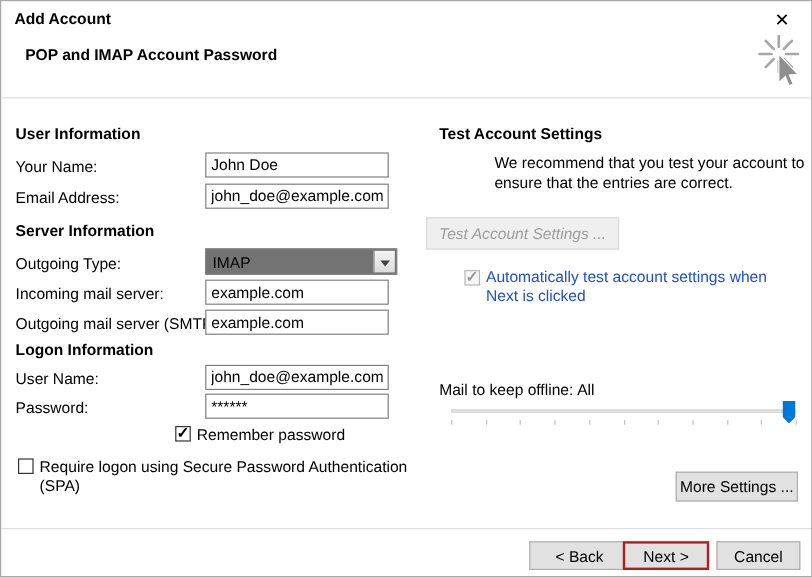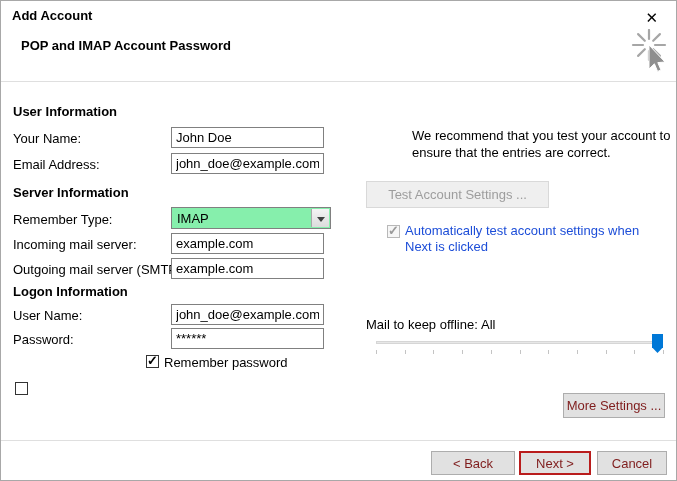--- a/index.html
+++ b/index.html
@@ -13,32 +13,32 @@
   .close-btn { position:absolute; right:12px; top:6px; font-size:15px; line-height:18px; color:#000; cursor:pointer; padding:2px 6px; }
 
   .hdr-divider { position:absolute; left:0; right:0; top:80px; height:1px; background:#dfdfdf; }
   .ftr-divider { position:absolute; left:0; right:0; top:439px; height:1px; background:#dfdfdf; }
 
   .lbl { position:absolute; font-size:13px; white-space:nowrap; }
   .heading { position:absolute; font-size:13px; font-weight:bold; white-space:nowrap; }
 
   input.txt { position:absolute; height:21px; border:1px solid #808080; font-family:"Liberation Sans", sans-serif; font-size:13px; padding:1px 4px; background:#fff; color:#000; outline:none; }
 
-  .combo { position:absolute; height:22px; border:1px solid #808080; background:#86efac; cursor:default; }
+  .combo { position:absolute; height:22px; border:1px solid #808080; background:#737373; cursor:default; }
   .combo .combo-text { position:absolute; left:5px; top:3px; font-size:13px; }
   .combo .combo-btn { position:absolute; top:1px; right:1px; bottom:1px; width:18px; background:linear-gradient(#f4f4f4,#dcdcdc); border-left:1px solid #a9a9a9; }
   .combo .arrow { position:absolute; left:5px; top:8px; width:0; height:0; border-left:4px solid transparent; border-right:4px solid transparent; border-top:5px solid #404040; }
 
   .cb { position:absolute; width:13px; height:13px; background:#fff; border:1px solid #333; cursor:pointer; }
   .cb.checked::after { content:"✓"; position:absolute; left:0px; top:-3px; font-size:13px; font-weight:bold; color:#000; }
   .cb.disabled { border-color:#b8b8b8; background:#f6f6f6; cursor:default; }
   .cb.disabled.checked::after { color:#9a9a9a; }
   .cb-label { position:absolute; font-size:13px; cursor:default; }
 
-  .btn { position:absolute; background:#e1e1e1; border:1px solid #adadad; font-family:"Liberation Sans", sans-serif; font-size:13px; color:#7f1d1d; cursor:pointer; }
+  .btn { position:absolute; background:#e1e1e1; border:1px solid #adadad; font-family:"Liberation Sans", sans-serif; font-size:13px; color:#000000; cursor:pointer; }
   .btn.default { border:2px solid #b91c1c; }
   .btn.disabled { background:#efefef; border-color:#d9d9d9; color:#9d9d9d; cursor:default; }
 
   .slider { position:absolute; left:375px; top:330px; width:287px; height:26px; }
   .slider .track { position:absolute; left:0; right:0; top:10px; height:3px; background:#e7e7e7; border:1px solid #d6d6d6; }
   .slider .tick { position:absolute; top:19px; width:1px; height:4px; background:#c4c4c4; }
   .slider .thumb { position:absolute; top:3px; width:11px; height:19px; background:#0078d7; clip-path:polygon(0 0,100% 0,100% 70%,50% 100%,0 70%); cursor:pointer; }
 </style>
 </head>
 <body>
@@ -69,21 +69,21 @@
   <div class="heading" style="left:12px; top:103px;">User Information</div>
 
   <div class="lbl" style="left:12px; top:130px;">Your Name:</div>
   <input class="txt" style="left: 170px; top: 126px; width: 153px;" type="text" value="John Doe">
 
   <div class="lbl" style="left:12px; top:156px;">Email Address:</div>
   <input class="txt" style="left: 170px; top: 152px; width: 153px;" type="text" value="john_doe@example.com">
 
   <div class="heading" style="left:12px; top:184px;">Server Information</div>
 
-  <div class="lbl" style="left:12px; top:211px;">Remember Type:</div>
+  <div class="lbl" style="left:12px; top:211px;">Outgoing Type:</div>
   <div class="combo" style="left:170px; top:206px; width:160px;">
     <span class="combo-text">IMAP</span>
     <span class="combo-btn">
       <span class="arrow"></span>
     </span>
   </div>
 
   <div class="lbl" style="left:12px; top:236px;">Incoming mail server:</div>
   <input class="txt" style="left: 170px; top: 232px; width: 153px;" type="text" value="example.com">
 
@@ -95,25 +95,27 @@
   <div class="lbl" style="left:12px; top:307px;">User Name:</div>
   <input class="txt" style="left: 170px; top: 303px; width: 153px;" type="text" value="john_doe@example.com">
 
   <div class="lbl" style="left:12px; top:331px;">Password:</div>
   <input class="txt" style="left: 170px; top: 327px; width: 153px;" type="text" value="******">
 
   <span class="cb checked" style="left:145px; top:354px;"></span>
   <span class="cb-label" style="left:163px; top:354px;">Remember password</span>
 
   <span class="cb" style="left:14px; top:381px;"></span>
+  <span class="cb-label" style="left:32px; top:380px; width:312px; white-space:normal; line-height:16px;">Require logon using Secure Password Authentication (SPA)</span>
 
+  <div class="heading" style="left:365px; top:103px;">Test Account Settings</div>
 
   <div class="abs" style="left:365px; top:126px; width:298px; line-height:17px;margin-left:46px;">We recommend that you test your account to ensure that the entries are correct.</div>
 
-  <button class="btn disabled" style="left:365px; top:180px; width:183px; height:27px;">Test Account Settings ...</button>
+  <button class="btn disabled" style="left:354px; top:180px; width:161px; height:27px;font-style:italic;">Test Account Settings ...</button>
 
   <span class="cb checked disabled" style="left:386px; top:224px;"></span>
   <span class="cb-label" style="left:404px; top:222px; width:250px; white-space:normal; line-height:16px; color:#1d4ed8;">Automatically test account settings when Next is clicked</span>
 
   <div class="lbl" style="left:365px; top:316px;">Mail to keep offline:</div>
   <div class="lbl" style="left:480px; top:316px;">All</div>
 
   <div class="slider">
     <div class="track"></div>
     <div class="tick" style="left:0%"></div>
@@ -127,16 +129,16 @@
     <div class="tick" style="left:80%"></div>
     <div class="tick" style="left:90%"></div>
     <div class="tick" style="left:100%"></div>
     <div class="thumb" style="left:276px;"></div>
   </div>
 
   <button class="btn" style="left:562px; top:392px; width:102px; height:25px;">More Settings ...</button>
 
   <div class="ftr-divider"></div>
 
-  <button class="btn" style="left:430px; top:450px; width:84px; height:24px;">&lt; Back</button>
+  <button class="btn" style="left:440px; top:450px; width:84px; height:24px;">&lt; Back</button>
   <button class="btn default" style="left:518px; top:450px; width:72px; height:24px;">Next &gt;</button>
   <button class="btn" style="left:596px; top:450px; width:70px; height:24px;">Cancel</button>
 </div>
 
 </body></html>

